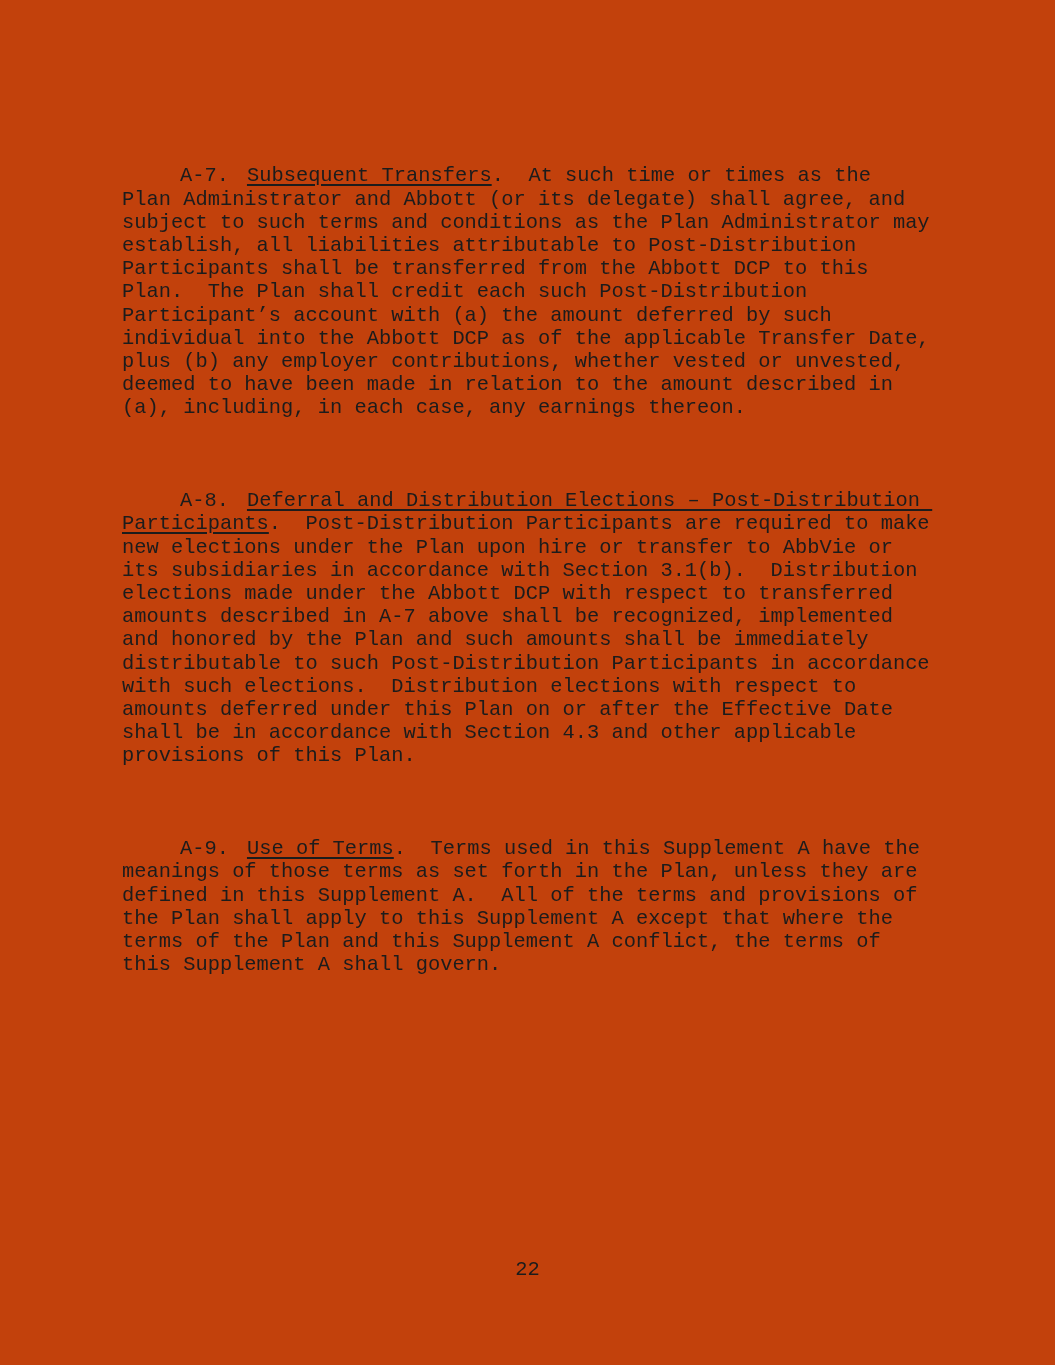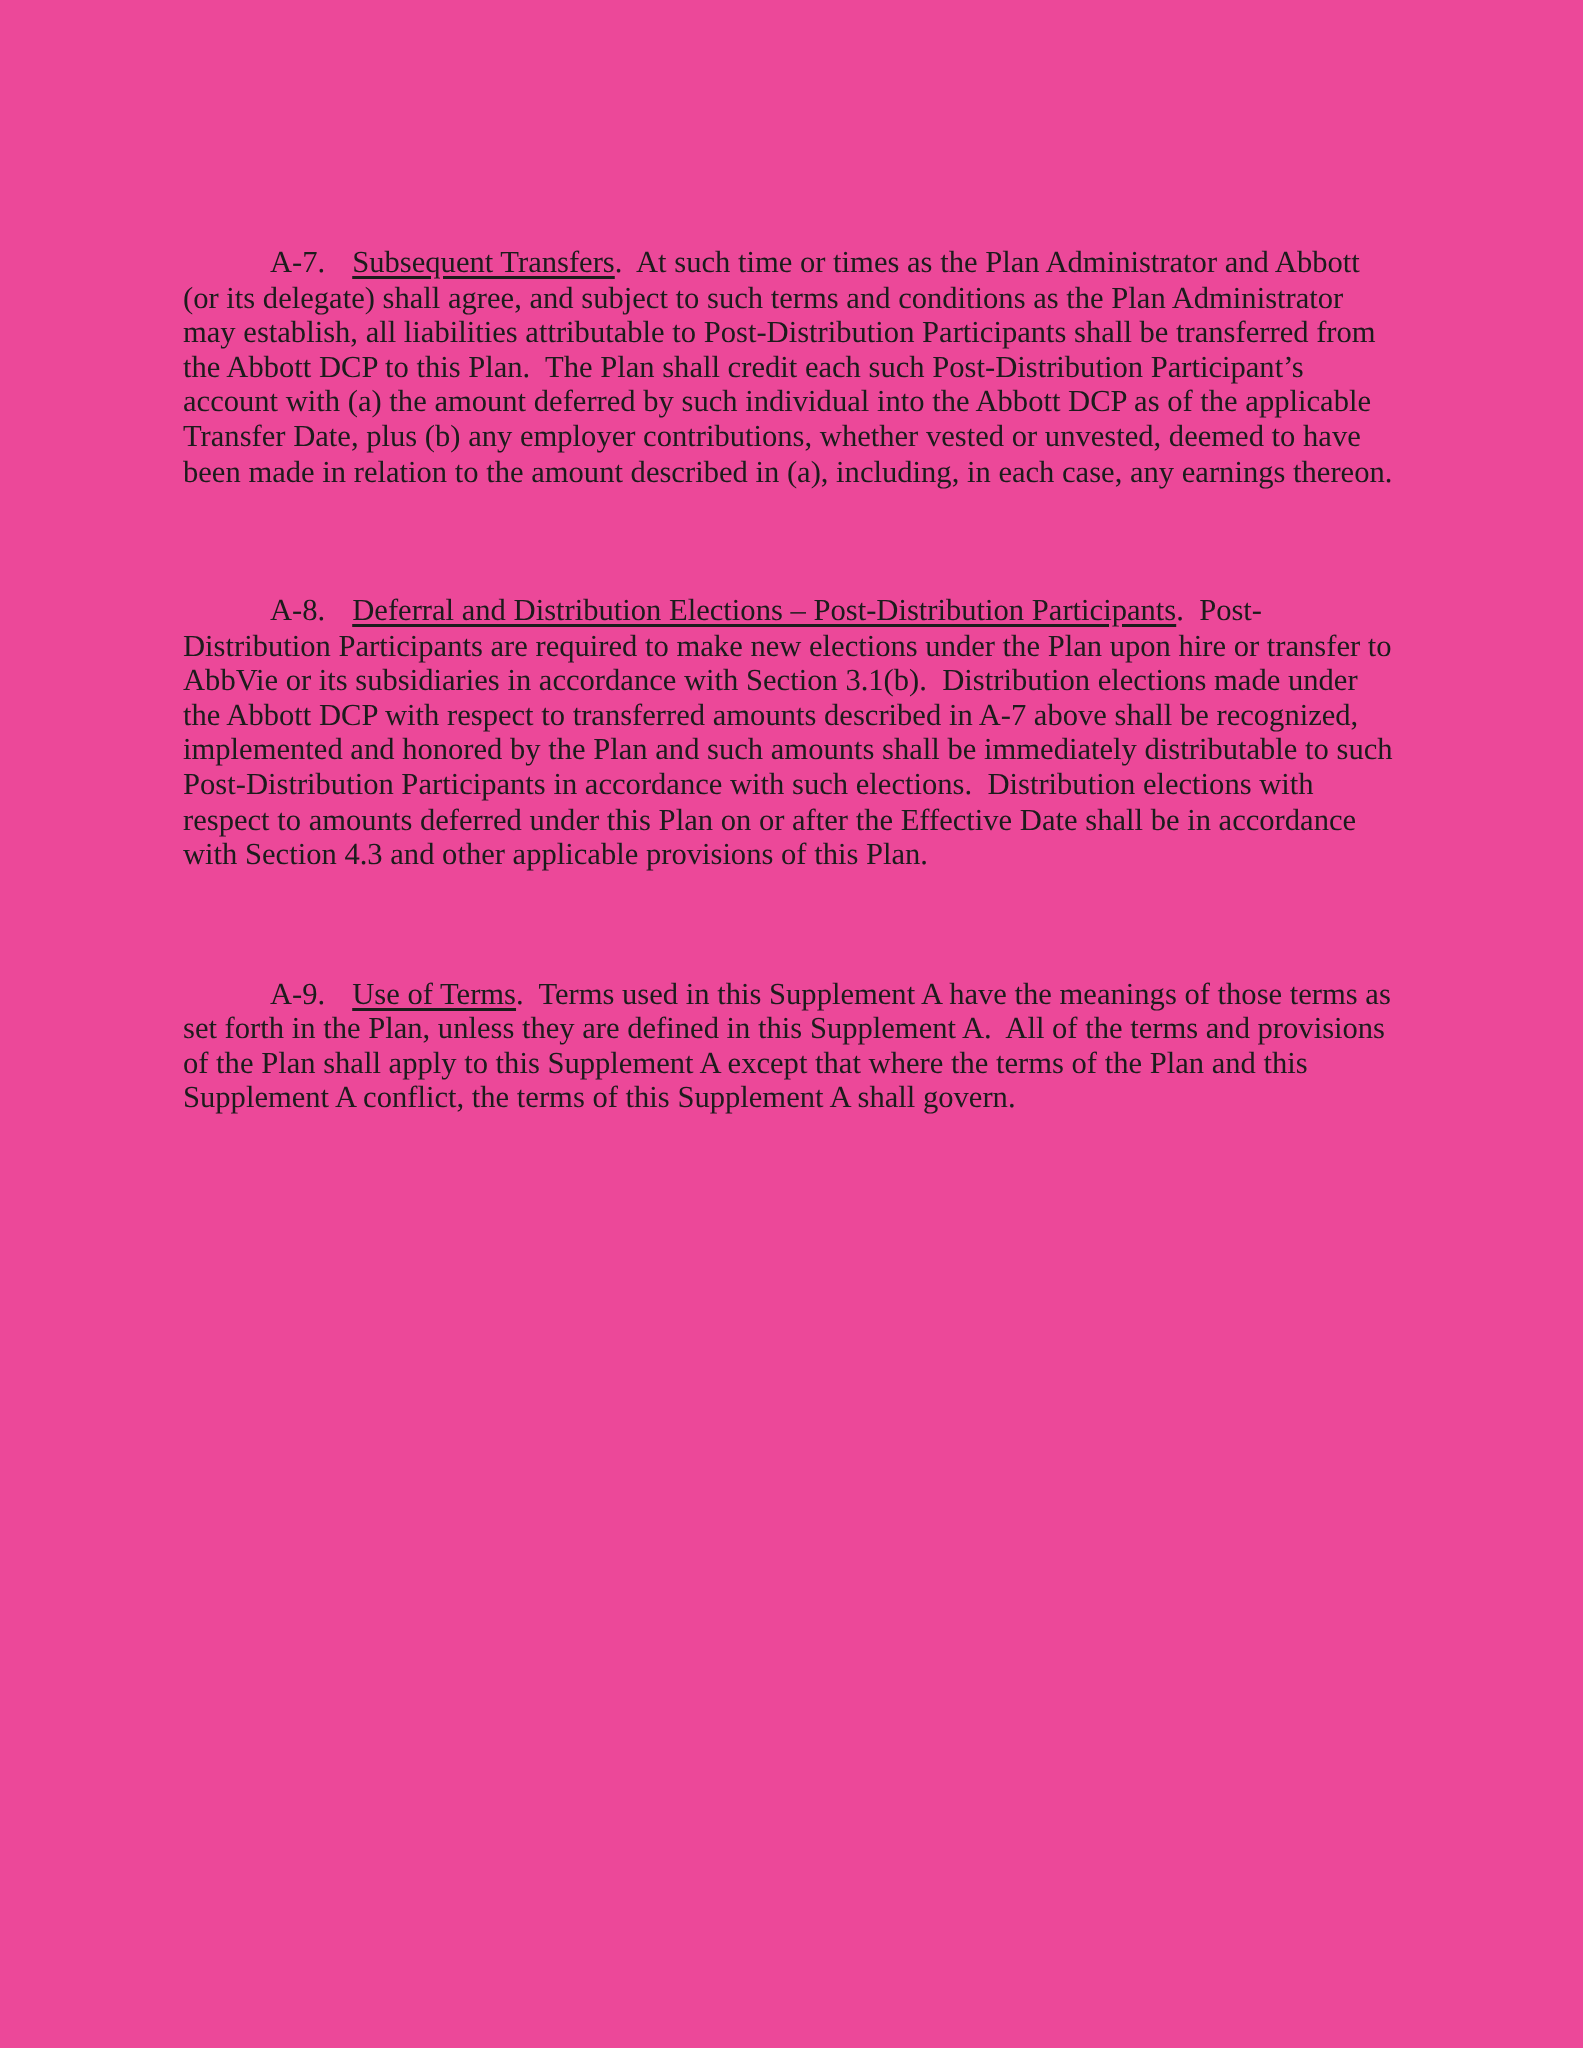--- a/index.html
+++ b/index.html
@@ -4,23 +4,23 @@
 <style>
   html, body {
     margin: 0;
     padding: 0;
     background: #ffffff;
   }
   .page {
     position: relative;
     width: 1055px;
     height: 1365px;
-    background: #ec4899;
+    background: #c2410c;
     overflow: hidden;
-    font-family: Liberation Serif, serif;
+    font-family: Liberation Mono, monospace;
     color: #1c1c1c;
   }
   .doc-body {
     position: absolute;
     left: 122px;
     top: 118px;
     width: 810px;
     font-size: 20.4px;
     line-height: 23.2px;
     white-space: pre-wrap;
@@ -51,13 +51,16 @@
 </style>
 </head>
 <body>
 
 <div class="page">
   <div class="doc-body">
     <p><span>A-7.</span><span class="tab"></span><span class="section-heading">Subsequent Transfers</span><span>.  At such time or times as the Plan Administrator and Abbott (or its delegate) shall agree, and subject to such terms and conditions as the Plan Administrator may establish, all liabilities attributable to Post-Distribution Participants shall be transferred from the Abbott DCP to this Plan.  The Plan shall credit each such Post-Distribution Participant’s account with (a) the amount deferred by such individual into the Abbott DCP as of the applicable Transfer Date, plus (b) any employer contributions, whether vested or unvested, deemed to have been made in relation to the amount described in (a), including, in each case, any earnings thereon.</span></p>
     <p><span>A-8.</span><span class="tab"></span><span class="section-heading">Deferral and Distribution Elections – Post-Distribution Participants</span><span>.  Post-Distribution Participants are required to make new elections under the Plan upon hire or transfer to AbbVie or its subsidiaries in accordance with Section 3.1(b).  Distribution elections made under the Abbott DCP with respect to transferred amounts described in A-7 above shall be recognized, implemented and honored by the Plan and such amounts shall be immediately distributable to such Post-Distribution Participants in accordance with such elections.  Distribution elections with respect to amounts deferred under this Plan on or after the Effective Date shall be in accordance with Section 4.3 and other applicable provisions of this Plan.</span></p>
     <p><span>A-9.</span><span class="tab"></span><span class="section-heading">Use of Terms</span><span>.  Terms used in this Supplement A have the meanings of those terms as set forth in the Plan, unless they are defined in this Supplement A.  All of the terms and provisions of the Plan shall apply to this Supplement A except that where the terms of the Plan and this Supplement A conflict, the terms of this Supplement A shall govern.</span></p>
   </div>
+  <div class="footer">
+    <span>22</span>
+  </div>
 </div>
 
 </body></html>

